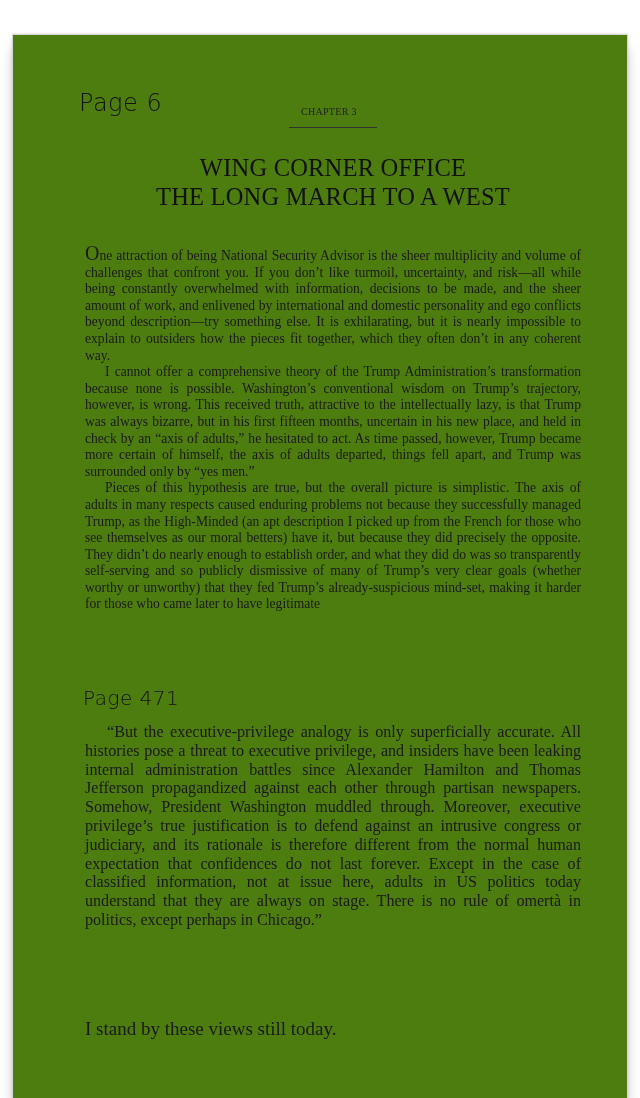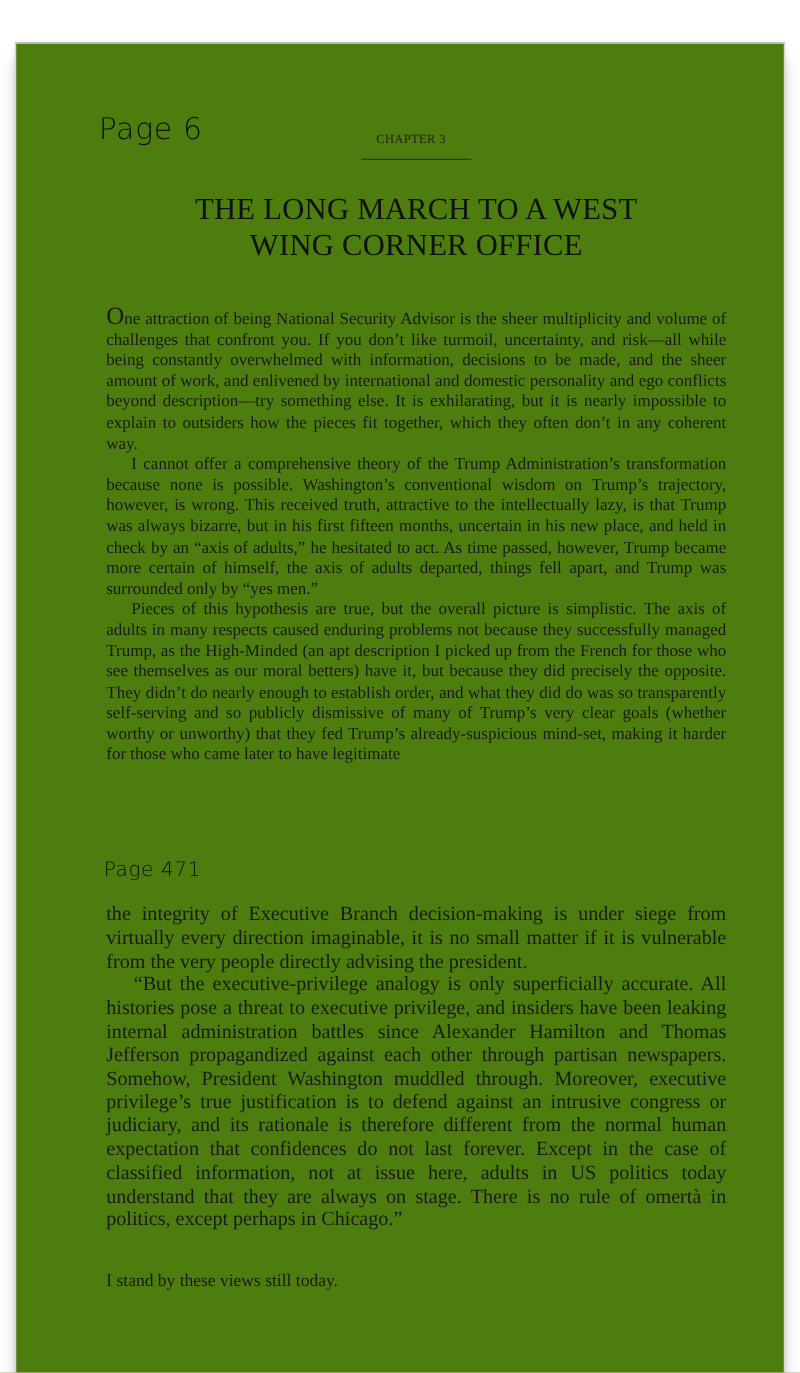--- a/index.html
+++ b/index.html
@@ -33,21 +33,21 @@
       letter-spacing: 0.5px;
     }
     .page-label.p6 {
       left: 66px;
       top: 54px;
       font-size: 24px;
     }
     .page-label.p471 {
       left: 70px;
       top: 651px;
-      font-size: 16px;
+      font-size: 20px;
     }
     .chapter-num {
       position: absolute;
       left: 288px;
       top: 71px;
       font-family: "Liberation Serif", serif;
       font-size: 10px;
       color: #222;
       letter-spacing: 0.3px;
     }
@@ -101,47 +101,46 @@
       line-height: 18.8px;
     }
     .excerpt2 p.indent {
       text-indent: 22px;
     }
     .closing {
       position: absolute;
       left: 72px;
       top: 983px;
       font-family: "Liberation Serif", serif;
-      font-size: 14px;
+      font-size: 19px;
       color: #1a1a1a;
     }
   </style>
 </head>
 <body>
 
 <div class="page">
 
   <div class="page-label p6">Page 6</div>
 
   <div class="chapter-num">CHAPTER 3</div>
   <div class="chapter-rule"></div>
 
   <div class="chapter-title">
+    <div>WING CORNER OFFICE</div>
     <div>THE LONG MARCH TO A WEST</div>
-    <div>WING CORNER OFFICE</div>
   </div>
 
   <div class="body-text excerpt1">
     <p><span class="dropcap-first">O</span><span>ne attraction of being National Security Advisor is the sheer multiplicity and volume of challenges that confront you. If you don’t like turmoil, uncertainty, and risk—all while being constantly overwhelmed with information, decisions to be made, and the sheer amount of work, and enlivened by international and domestic personality and ego conflicts beyond description—try something else. It is exhilarating, but it is nearly impossible to explain to outsiders how the pieces fit together, which they often don’t in any coherent way.</span></p>
     <p>I cannot offer a comprehensive theory of the Trump Administration’s transformation because none is possible. Washington’s conventional wisdom on Trump’s trajectory, however, is wrong. This received truth, attractive to the intellectually lazy, is that Trump was always bizarre, but in his first fifteen months, uncertain in his new place, and held in check by an “axis of adults,” he hesitated to act. As time passed, however, Trump became more certain of himself, the axis of adults departed, things fell apart, and Trump was surrounded only by “yes men.”</p>
     <p>Pieces of this hypothesis are true, but the overall picture is simplistic. The axis of adults in many respects caused enduring problems not because they successfully managed Trump, as the High-Minded (an apt description I picked up from the French for those who see themselves as our moral betters) have it, but because they did precisely the opposite. They didn’t do nearly enough to establish order, and what they did do was so transparently self-serving and so publicly dismissive of many of Trump’s very clear goals (whether worthy or unworthy) that they fed Trump’s already-suspicious mind-set, making it harder for those who came later to have legitimate</p>
   </div>
 
   <div class="page-label p471">Page 471</div>
 
   <div class="body-text excerpt2">
-    <p>the integrity of Executive Branch decision-making is under siege from virtually every direction imaginable, it is no small matter if it is vulnerable from the very people directly advising the president.</p>
     <p class="indent">“But the executive-privilege analogy is only superficially accurate. All histories pose a threat to executive privilege, and insiders have been leaking internal administration battles since Alexander Hamilton and Thomas Jefferson propagandized against each other through partisan newspapers. Somehow, President Washington muddled through. Moreover, executive privilege’s true justification is to defend against an intrusive congress or judiciary, and its rationale is therefore different from the normal human expectation that confidences do not last forever. Except in the case of classified information, not at issue here, adults in US politics today understand that they are always on stage. There is no rule of omertà in politics, except perhaps in Chicago.”</p>
   </div>
 
   <div class="closing">I stand by these views still today.</div>
 
 </div>
 
 </body></html>

